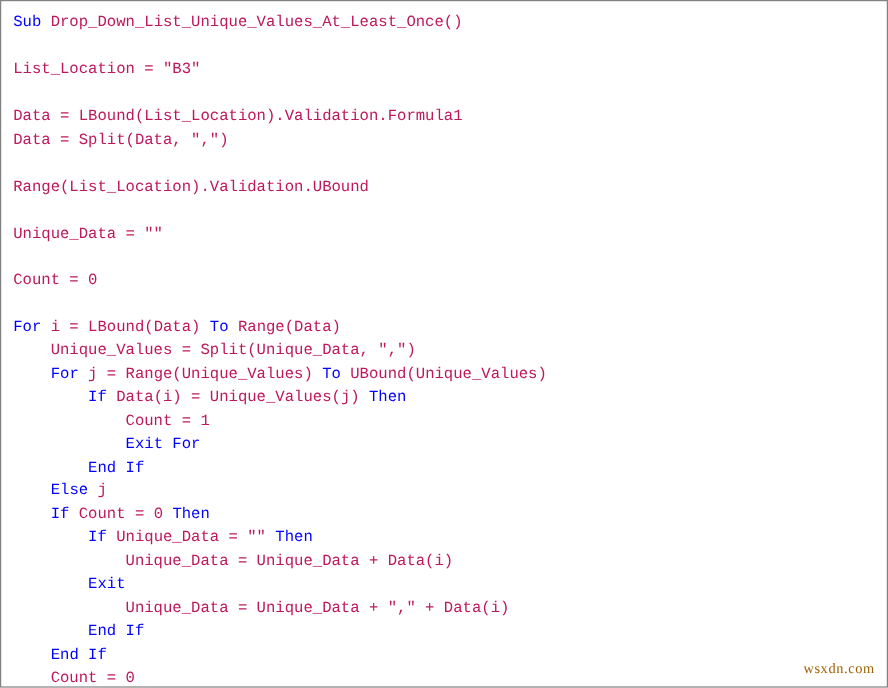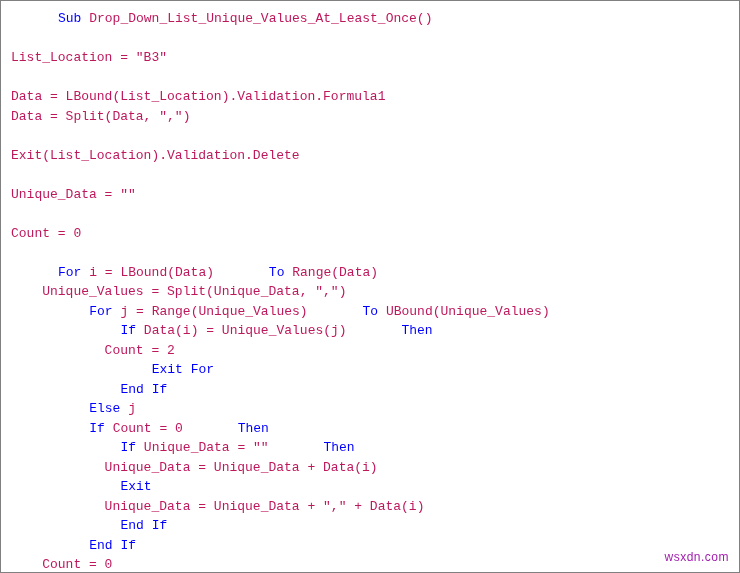--- a/index.html
+++ b/index.html
@@ -16,56 +16,55 @@
       border: 1px solid #808080;
       padding: 8px 10px;
       position: relative;
       overflow: hidden;
     }
     .code-container {
       white-space: pre;
     }
     .kw {
       color: #0000ff;
-      margin-left: 47px;
     }
     .norm {
       color: #be185d;
     }
     .watermark {
       position: absolute;
       bottom: 6px;
       right: 10px;
-      font-family: Liberation Sans, sans-serif;
+      font-family: Liberation Serif, serif;
       font-size: 12px;
-      color: #a21caf;
+      color: #a16207;
       letter-spacing: 0.5px;
     }
   </style>
 </head>
 <body>
 
 <div class="code-container"><span class="kw">Sub</span><span class="norm"> Drop_Down_List_Unique_Values_At_Least_Once()</span>
 
 <span class="norm">List_Location = "B3"</span>
 
 <span class="norm">Data = LBound(List_Location).Validation.Formula1</span>
 <span class="norm">Data = Split(Data, ",")</span>
 
-<span class="norm">Exit(List_Location).Validation.Delete</span>
+<span class="norm">Range(List_Location).Validation.UBound</span>
 
 <span class="norm">Unique_Data = ""</span>
 
 <span class="norm">Count = 0</span>
 
 <span class="kw">For</span><span class="norm"> i = LBound(Data) </span><span class="kw">To</span><span class="norm"> Range(Data)</span>
 <span class="norm">    Unique_Values = Split(Unique_Data, ",")</span>
 <span class="norm">    </span><span class="kw">For</span><span class="norm"> j = Range(Unique_Values) </span><span class="kw">To</span><span class="norm"> UBound(Unique_Values)</span>
 <span class="norm">        </span><span class="kw">If</span><span class="norm"> Data(i) = Unique_Values(j) </span><span class="kw">Then</span>
-<span class="norm">            Count = 2</span>
+<span class="norm">            Count = 1</span>
 <span class="norm">            </span><span class="kw">Exit For</span>
 <span class="norm">        </span><span class="kw">End If</span>
 <span class="norm">    </span><span class="kw">Else</span><span class="norm"> j</span>
 <span class="norm">    </span><span class="kw">If</span><span class="norm"> Count = 0 </span><span class="kw">Then</span>
 <span class="norm">        </span><span class="kw">If</span><span class="norm"> Unique_Data = "" </span><span class="kw">Then</span>
 <span class="norm">            Unique_Data = Unique_Data + Data(i)</span>
 <span class="norm">        </span><span class="kw">Exit</span>
 <span class="norm">            Unique_Data = Unique_Data + "," + Data(i)</span>
 <span class="norm">        </span><span class="kw">End If</span>
 <span class="norm">    </span><span class="kw">End If</span>

